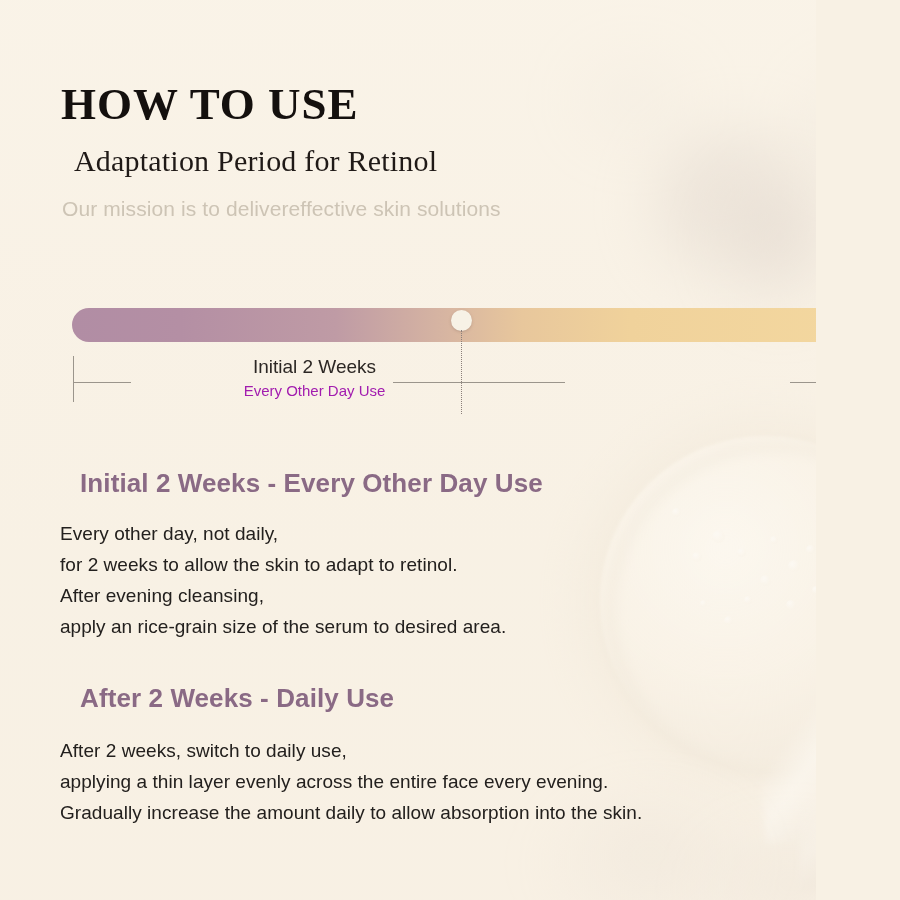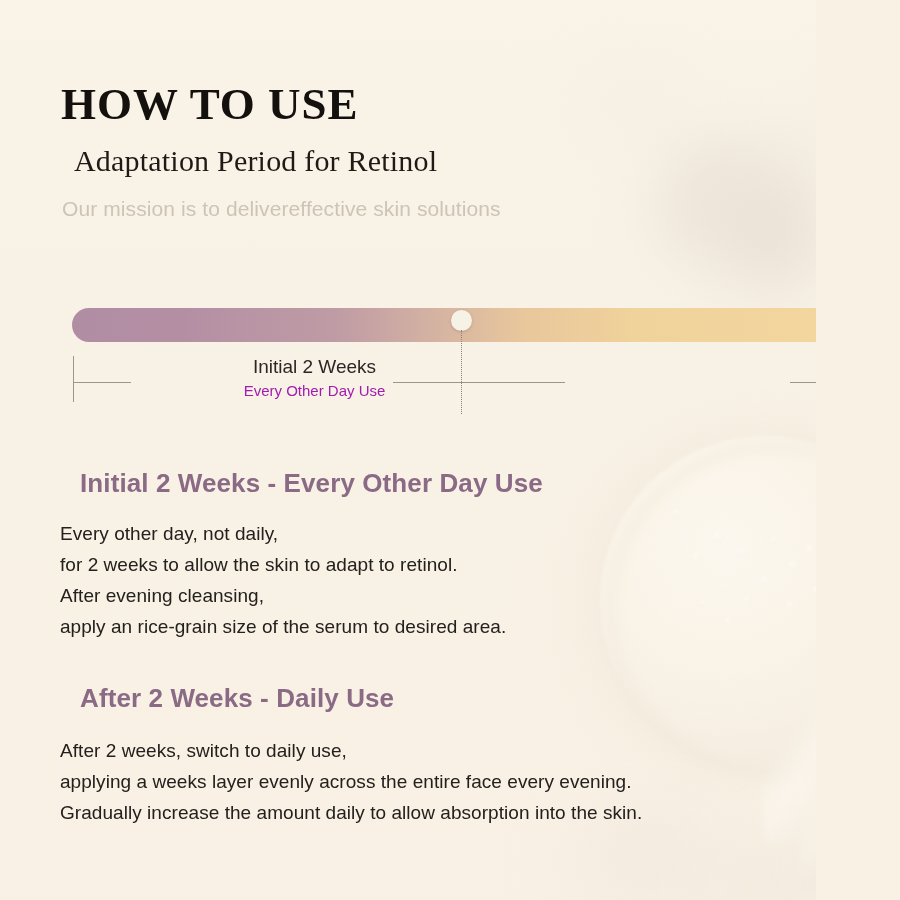--- a/index.html
+++ b/index.html
@@ -359,18 +359,18 @@
       <div>Every other day, not daily,</div>
       <div>for 2 weeks to allow the skin to adapt to retinol.</div>
       <div>After evening cleansing,</div>
       <div>apply an rice-grain size of the serum to desired area.</div>
     </div>
 
     <div id="sec2-heading" class="section-heading">After 2 Weeks - Daily Use</div>
 
     <div id="sec2-body" class="section-body">
       <div>After 2 weeks, switch to daily use,</div>
-      <div>applying a weeks layer evenly across the entire face every evening.</div>
+      <div>applying a thin layer evenly across the entire face every evening.</div>
       <div>Gradually increase the amount daily to allow absorption into the skin.</div>
     </div>
 
   </div>
 </div>
 
 </body></html>

